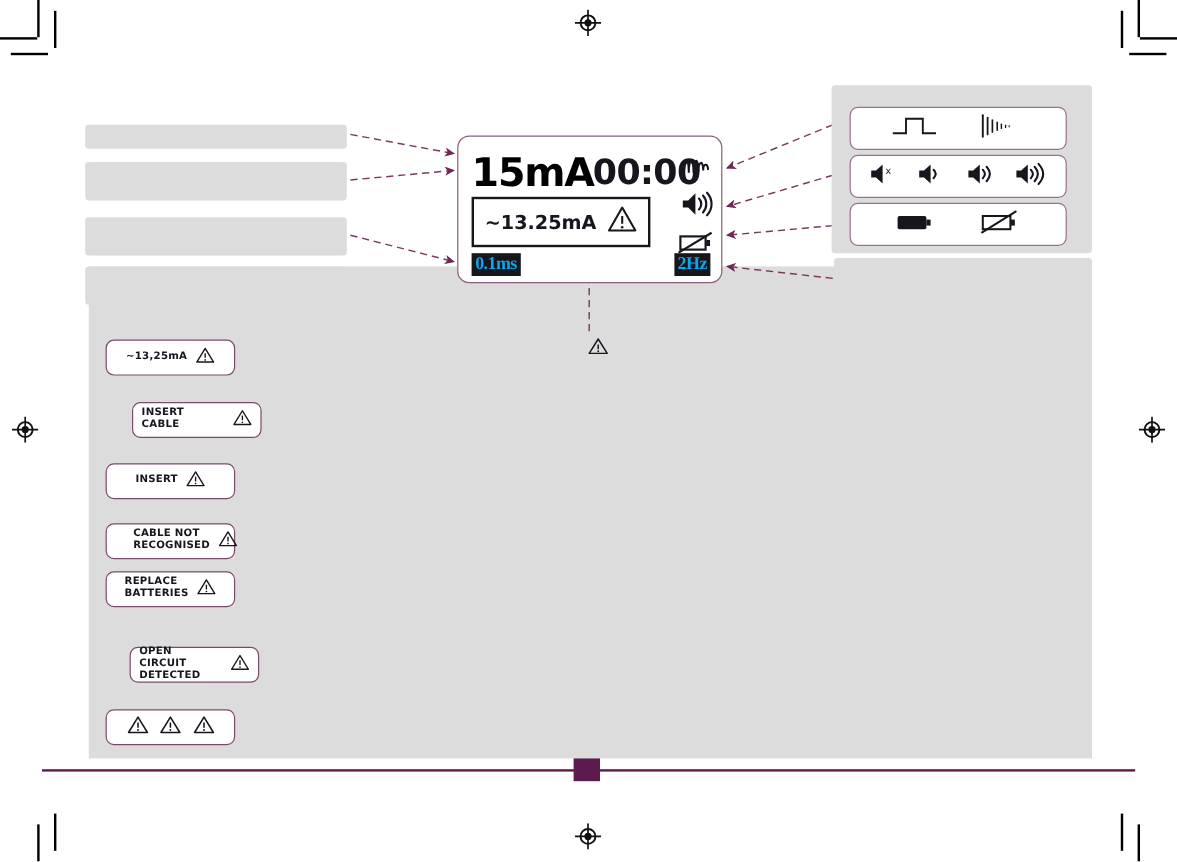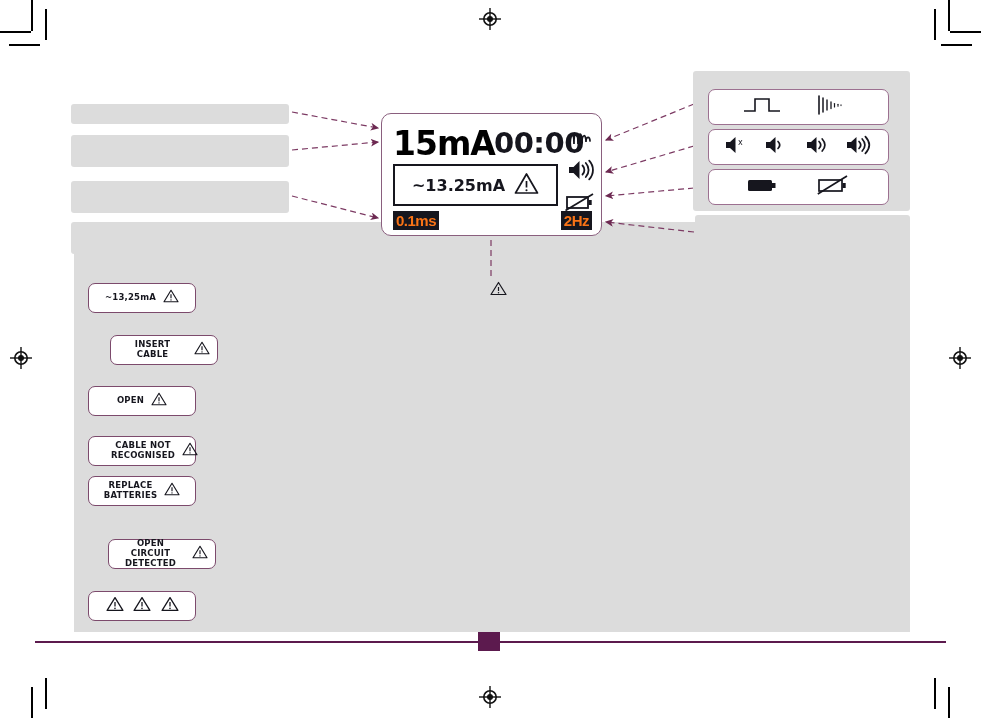--- a/index.html
+++ b/index.html
@@ -66,42 +66,42 @@
     font-size: 29px;
     font-weight: bold;
     color: #16161e;
     letter-spacing: -0.5px;
     font-family: "DejaVu Sans", sans-serif;
   }
   #lcd-mainbox {
     position: absolute;
     left: 11px;
     top: 50px;
-    width: 165px;
+    width: 149px;
     height: 42px;
     border: 2px solid #16161e;
     box-sizing: border-box;
     display: flex;
     align-items: center;
     justify-content: center;
     gap: 9px;
   }
   #lcd-reading {
     font-size: 16px;
     font-weight: bold;
     color: #16161e;
     font-family: "DejaVu Sans", sans-serif;
   }
   .tag-inverse {
     position: absolute;
     background: #16161e;
-    color: #f97316;
+    color: #0ea5e9;
     font-size: 15px;
     font-weight: bold;
-    font-family: Liberation Sans, sans-serif;
+    font-family: Liberation Serif, serif;
     padding: 1px 3px;
     letter-spacing: -0.5px;
   }
   #lcd-pulsewidth { left: 11px; bottom: 5px; }
   #lcd-frequency  { right: 9px; bottom: 5px; }
 
   .lcd-side-icon {
     position: absolute;
     right: 6px;
   }
@@ -146,21 +146,20 @@
     display: flex;
     align-items: center;
     justify-content: center;
     gap: 7px;
     padding: 0 7px;
   }
   .status-badge .label {
     font-size: 8.5px;
     font-weight: bold;
     color: #16161e;
-    text-align: center;
     line-height: 1.15;
     letter-spacing: 0.2px;
     font-family: "DejaVu Sans", sans-serif;
   }
   .status-badge.triple { justify-content: space-evenly; gap: 0; }
 
   
   #connectors { position: absolute; left: 0; top: 0; width: 981px; height: 718px; pointer-events: none; }
 
   
@@ -399,21 +398,21 @@
   <span>
     <svg width="16" height="14" viewBox="0 0 16 14">
       <path d="M8 1.3 L15 12.7 L1 12.7 Z" fill="none" stroke="#16161e" stroke-width="1.15" stroke-linejoin="round"></path>
       <line x1="8" y1="5.3" x2="8" y2="9.2" stroke="#16161e" stroke-width="1.15"></line>
       <circle cx="8" cy="10.9" r="0.7" fill="#16161e"></circle>
     </svg>
   </span>
 </div>
 
 <div class="status-badge" style="top:386px;">
-  <span class="label">OPEN</span>
+  <span class="label">INSERT</span>
   <span>
     <svg width="16" height="14" viewBox="0 0 16 14">
       <path d="M8 1.3 L15 12.7 L1 12.7 Z" fill="none" stroke="#16161e" stroke-width="1.15" stroke-linejoin="round"></path>
       <line x1="8" y1="5.3" x2="8" y2="9.2" stroke="#16161e" stroke-width="1.15"></line>
       <circle cx="8" cy="10.9" r="0.7" fill="#16161e"></circle>
     </svg>
   </span>
 </div>
 
 <div class="status-badge" style="top:436px;padding-left:32px;">

